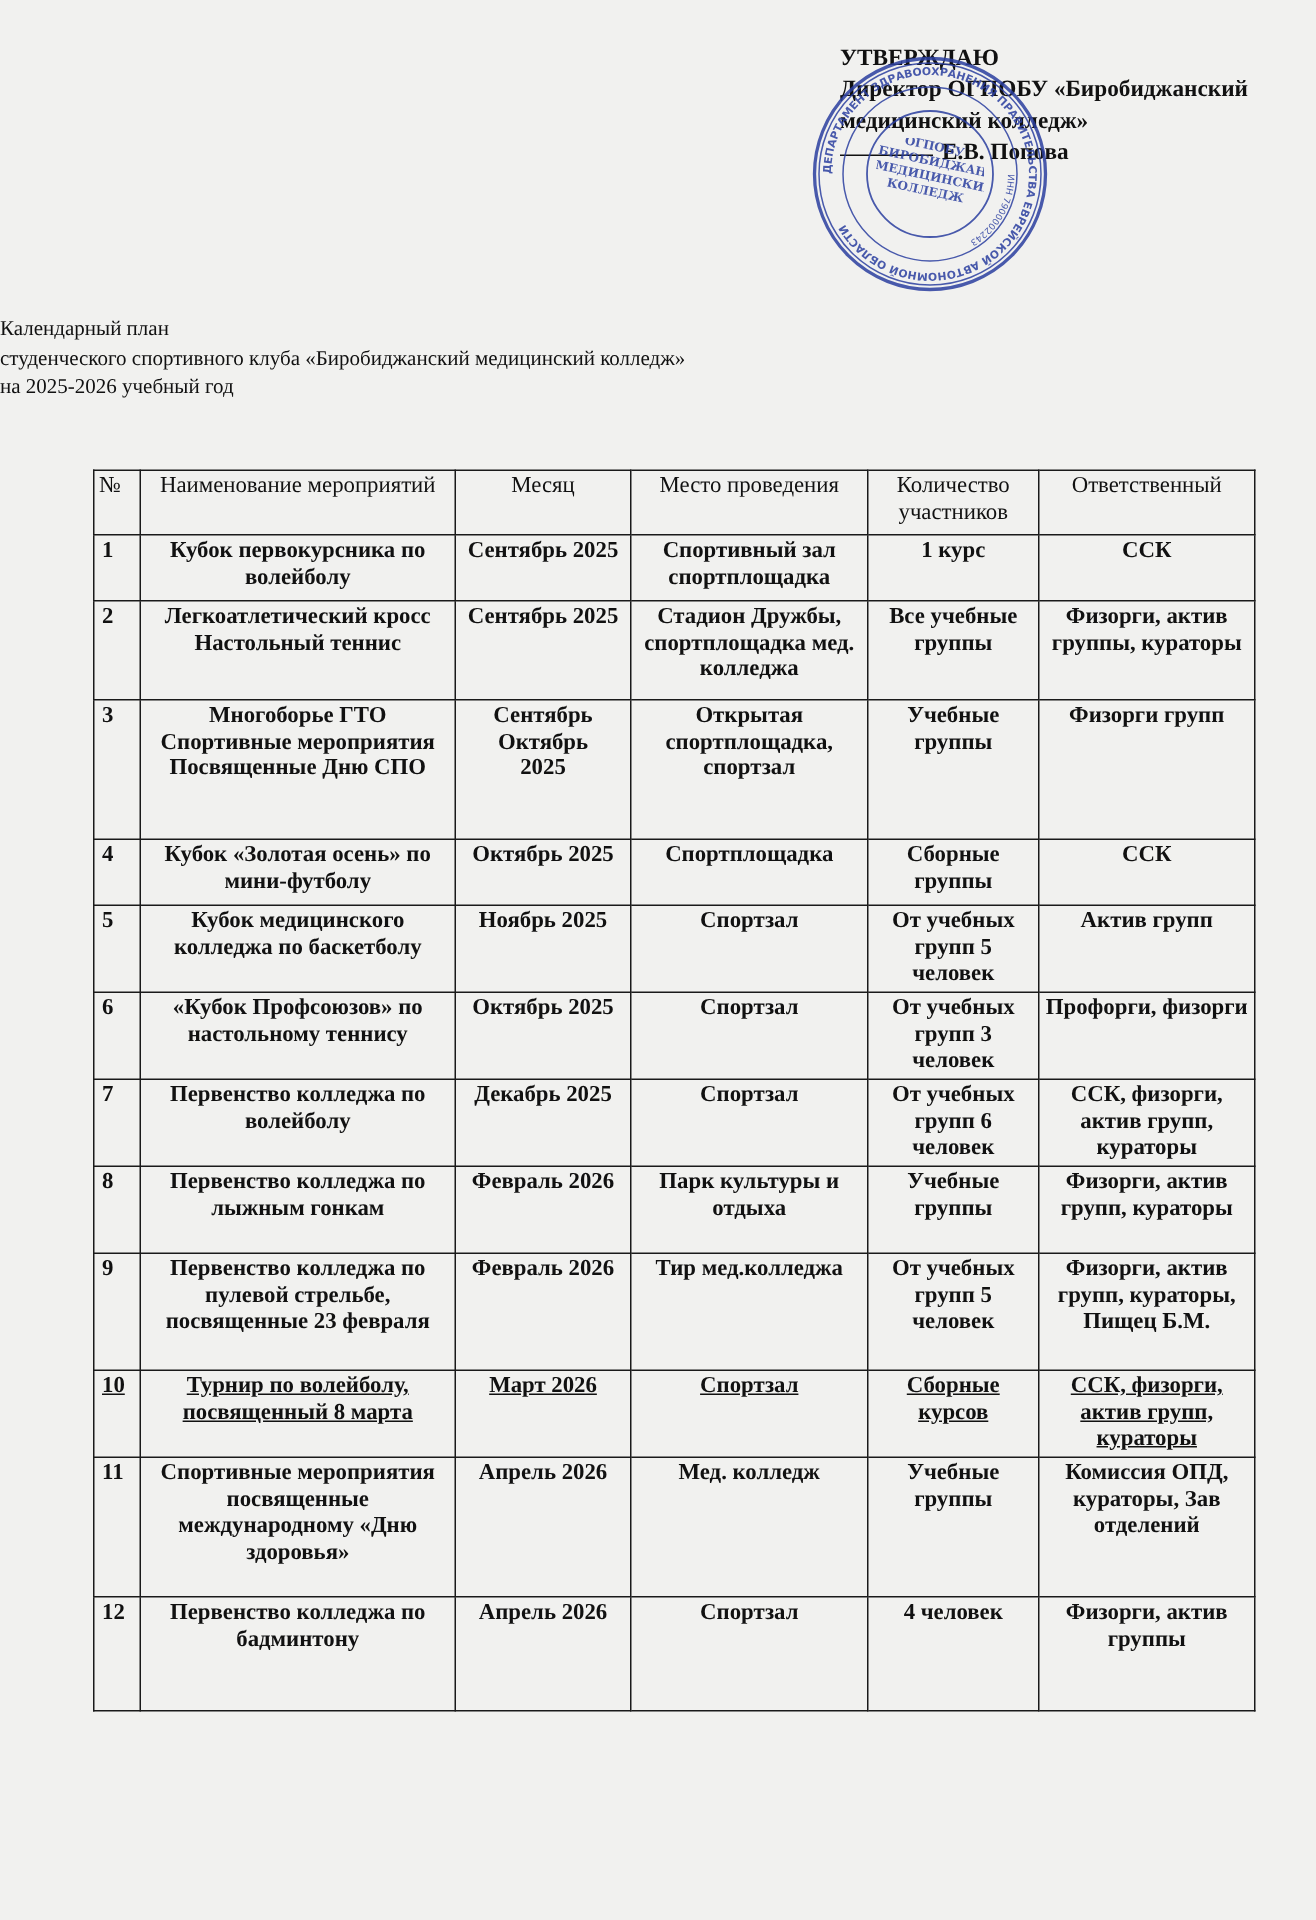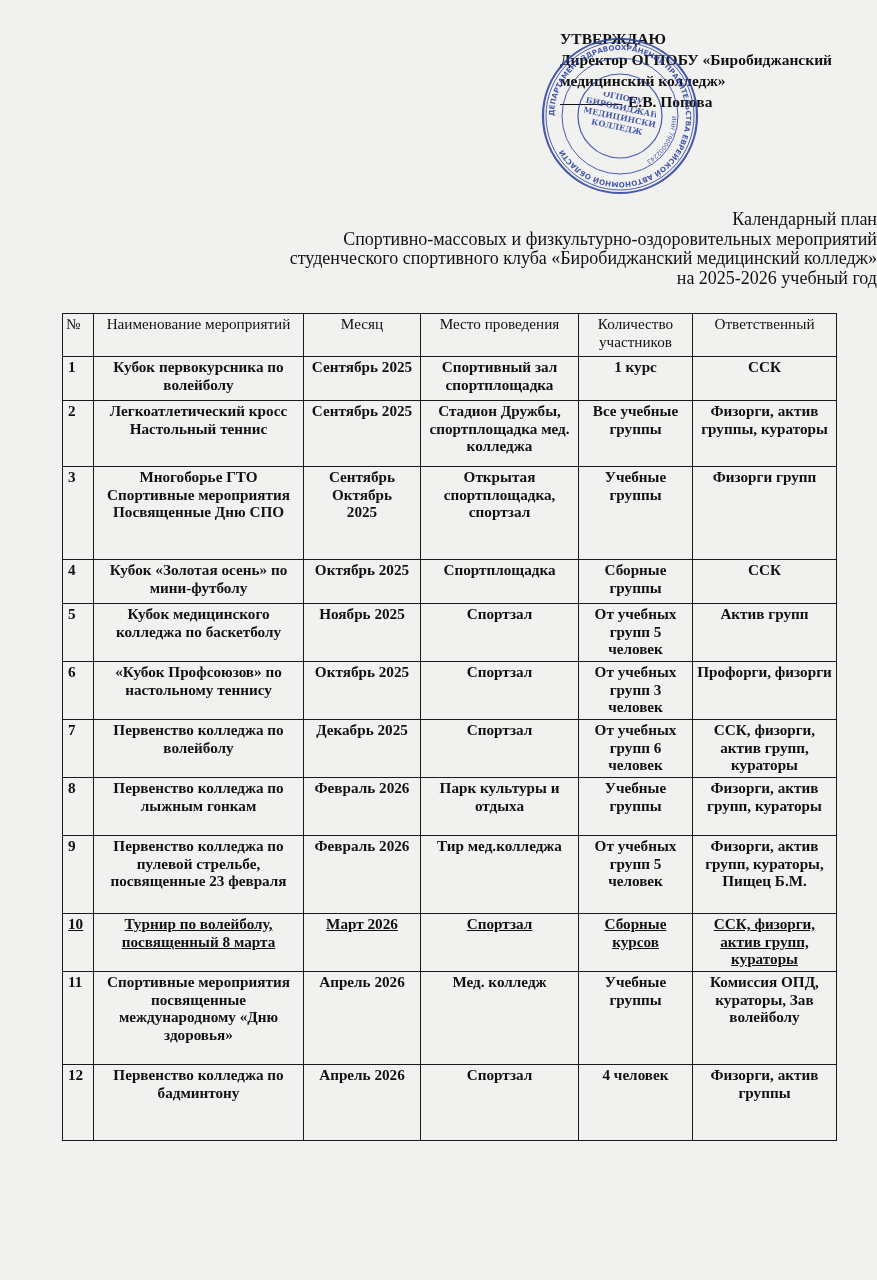--- a/index.html
+++ b/index.html
@@ -12,22 +12,22 @@
   .approve {
     position: absolute; right: 45px; top: 28px; text-align: left;
     font-size: 15.5px; line-height: 21px; font-weight: bold;
   }
   .approve .sig { display: inline-block; border-bottom: 1.5px solid #111; width: 62px; margin-right: 6px; vertical-align: 2px; }
   .stamp {
     position: absolute; left: 540px; top: 36px; width: 160px; height: 160px;
     opacity: 0.85;
   }
   .title {
-    position: absolute; top: 210px; left: 0; width: 877px; text-align: right;
-    font-size: 18px; line-height: 19.5px;
+    position: absolute; top: 210px; left: 0; width: 877px; text-align: left;
+    font-size: 14px; line-height: 19.5px;
   }
   table {
     position: absolute; left: 62px; top: 313px; width: 774px;
     border-collapse: collapse; table-layout: fixed;
     font-size: 15.2px; line-height: 17.5px; font-weight: bold;
   }
   td, th {
     border: 1.6px solid #1a1a1a; text-align: center; vertical-align: top;
     padding: 1px 2px 1px 2px; font-weight: bold;
   }
@@ -63,21 +63,20 @@
   <text font-size="6" fill="#2b3fa0" font-family="DejaVu Sans, sans-serif">
     <textPath href="#innerArc" startOffset="50%">ИНН 7900002243</textPath>
   </text>
   <foreignObject x="44" y="56" width="72" height="50">
     <div xmlns="http://www.w3.org/1999/xhtml" style="font:bold 8px 'DejaVu Serif',serif;color:#2b3fa0;text-align:center;line-height:10px;transform:rotate(12deg);">ОГПОБУ БИРОБИДЖАНСКИЙ МЕДИЦИНСКИЙ КОЛЛЕДЖ</div>
   </foreignObject>
 </svg>
 
 <div class="title">
   <div>Календарный план</div>
-  <div>Спортивно-массовых и физкультурно-оздоровительных мероприятий</div>
   <div>студенческого спортивного клуба «Биробиджанский медицинский колледж»</div>
   <div>на 2025-2026 учебный год</div>
 </div>
 
 <table>
   <colgroup>
       <col class="c1">
       <col class="c2">
       <col class="c3">
       <col class="c4">
@@ -179,21 +178,21 @@
         <td class="multi">Спортзал</td>
         <td class="multi">Сборные курсов</td>
         <td class="multi">ССК, физорги, актив групп, кураторы</td>
       </tr>
       <tr style="height: 93px; margin-left: 19px;">
         <td class="num">11</td>
         <td class="multi">Спортивные мероприятия посвященные международному «Дню здоровья»</td>
         <td class="multi">Апрель 2026</td>
         <td class="multi">Мед. колледж</td>
         <td class="multi">Учебные группы</td>
-        <td class="multi">Комиссия ОПД, кураторы, Зав волейболу</td>
+        <td class="multi">Комиссия ОПД, кураторы, Зав отделений</td>
       </tr>
       <tr style="height: 76px;">
         <td class="num">12</td>
         <td class="multi">Первенство колледжа по бадминтону</td>
         <td class="multi">Апрель 2026</td>
         <td class="multi">Спортзал</td>
         <td class="multi">4 человек</td>
         <td class="multi">Физорги, актив группы</td>
       </tr>
     </tbody>

